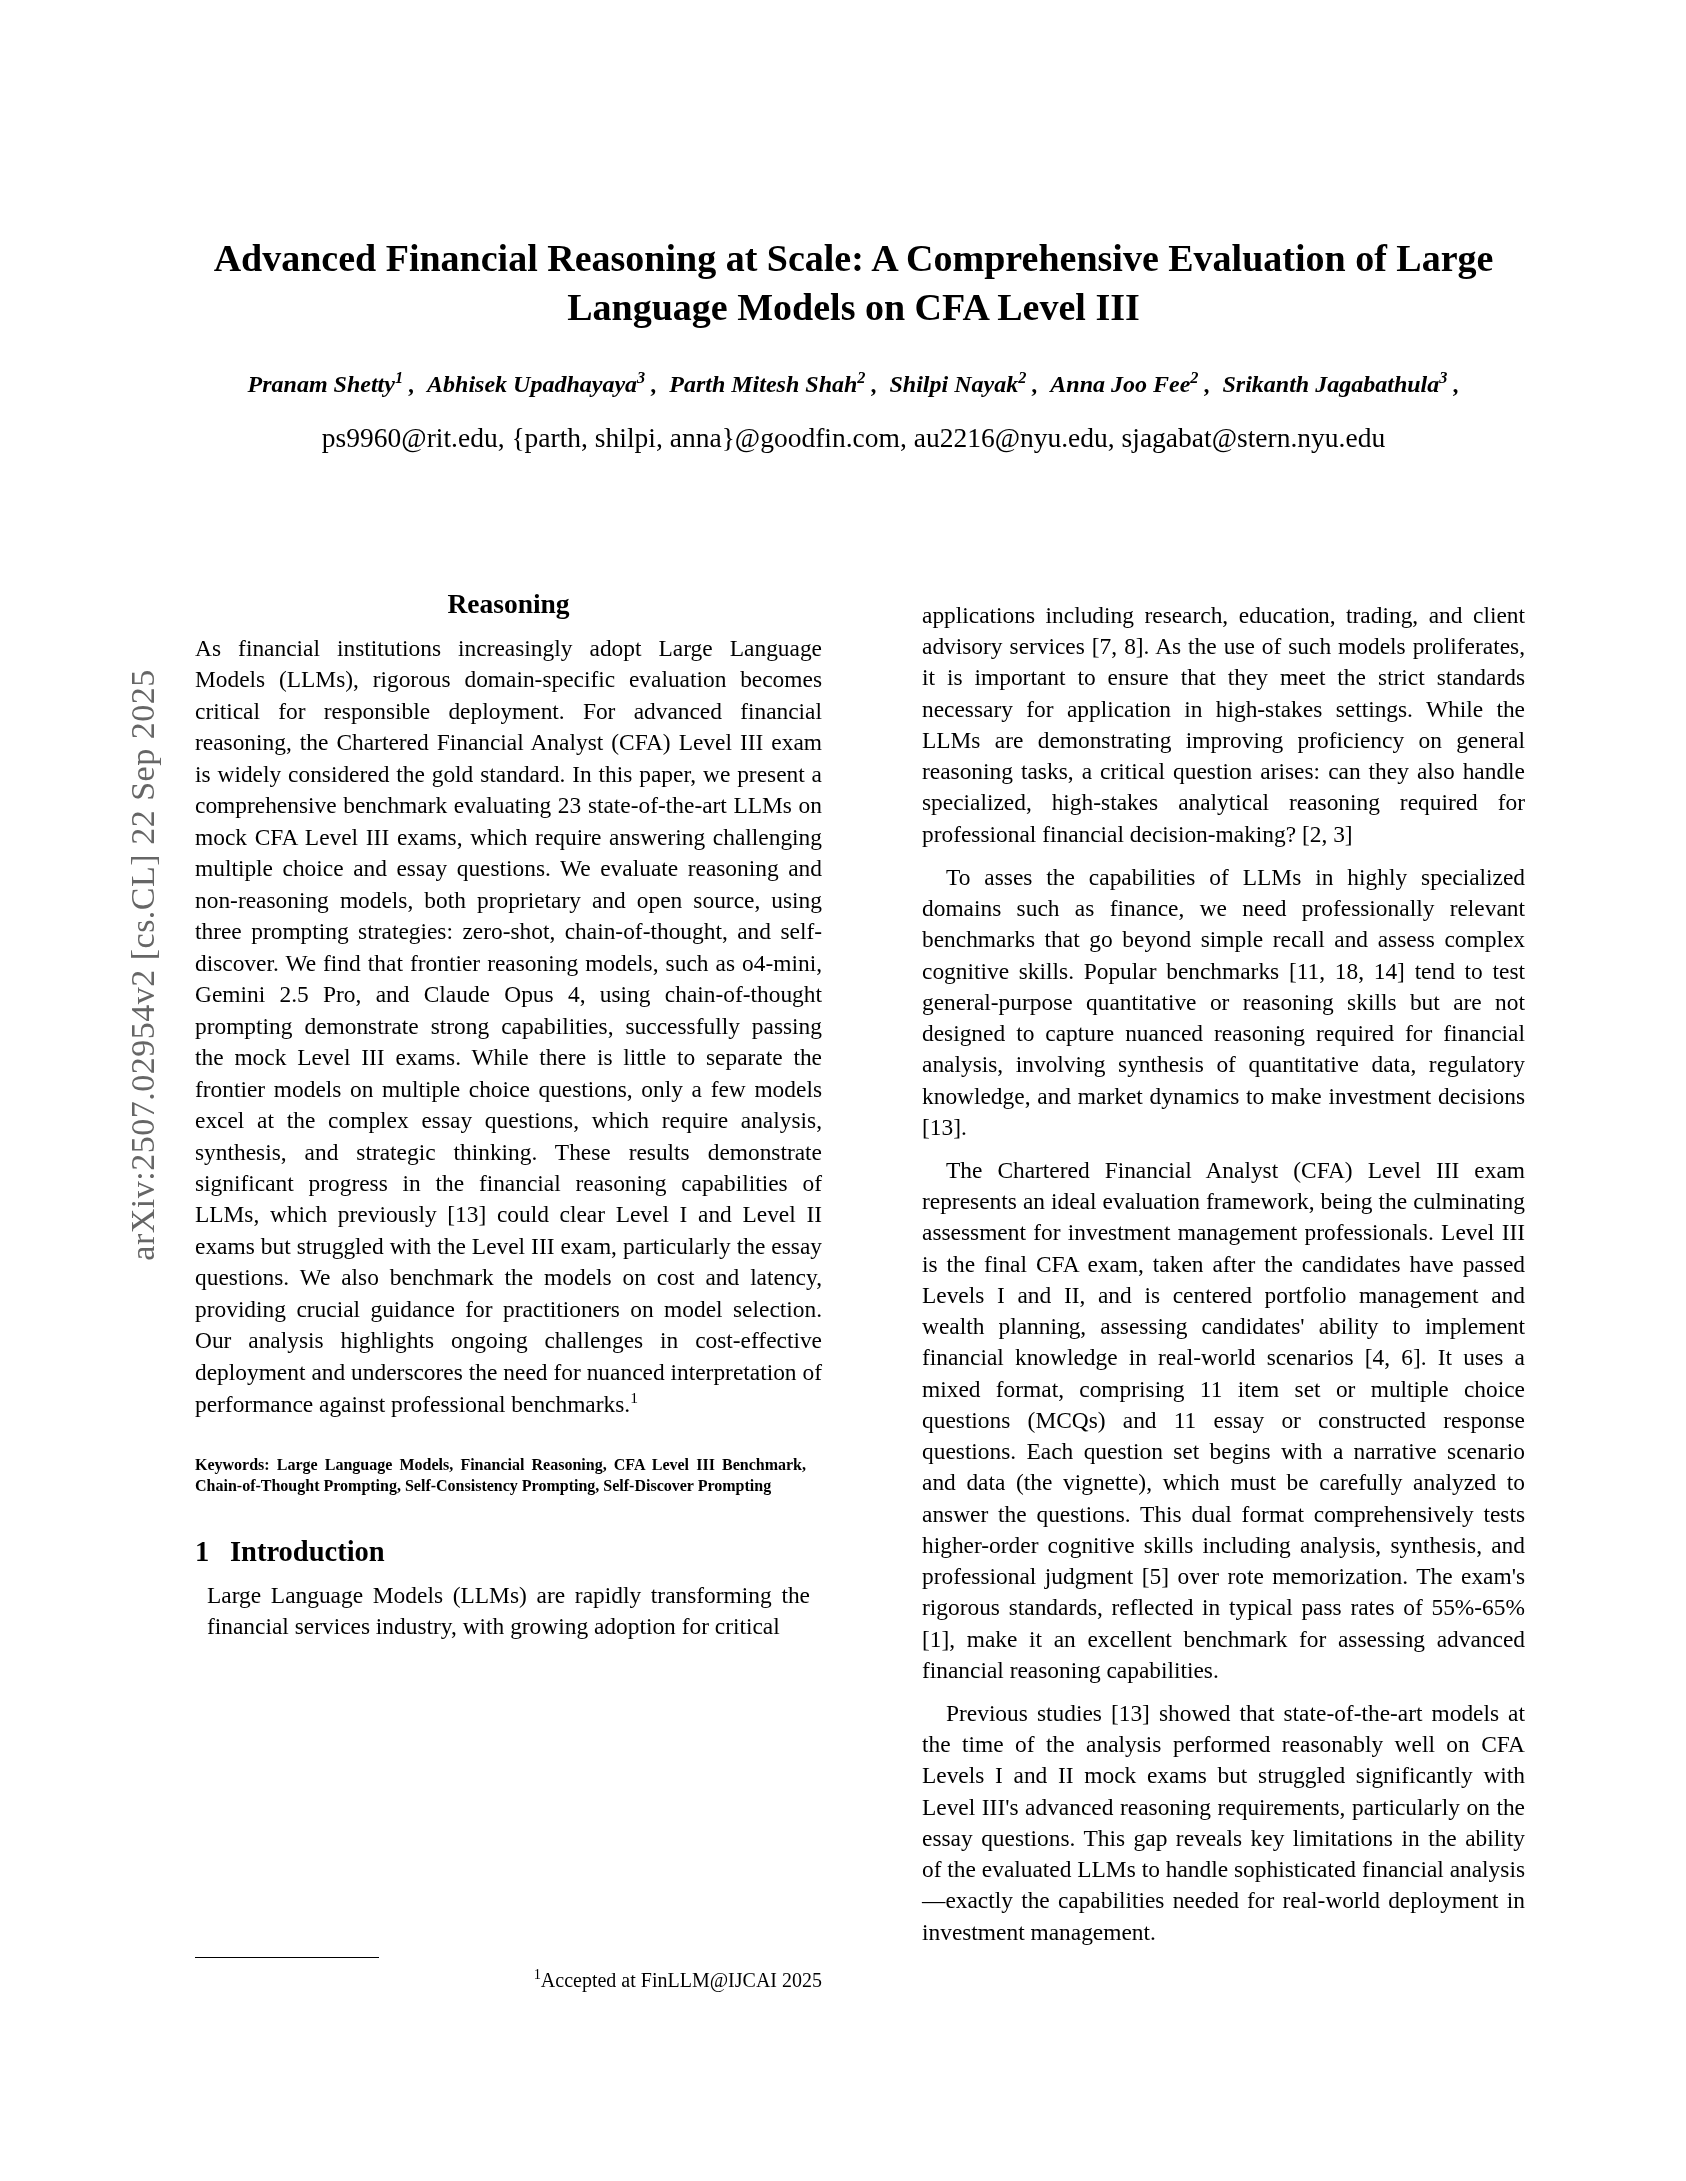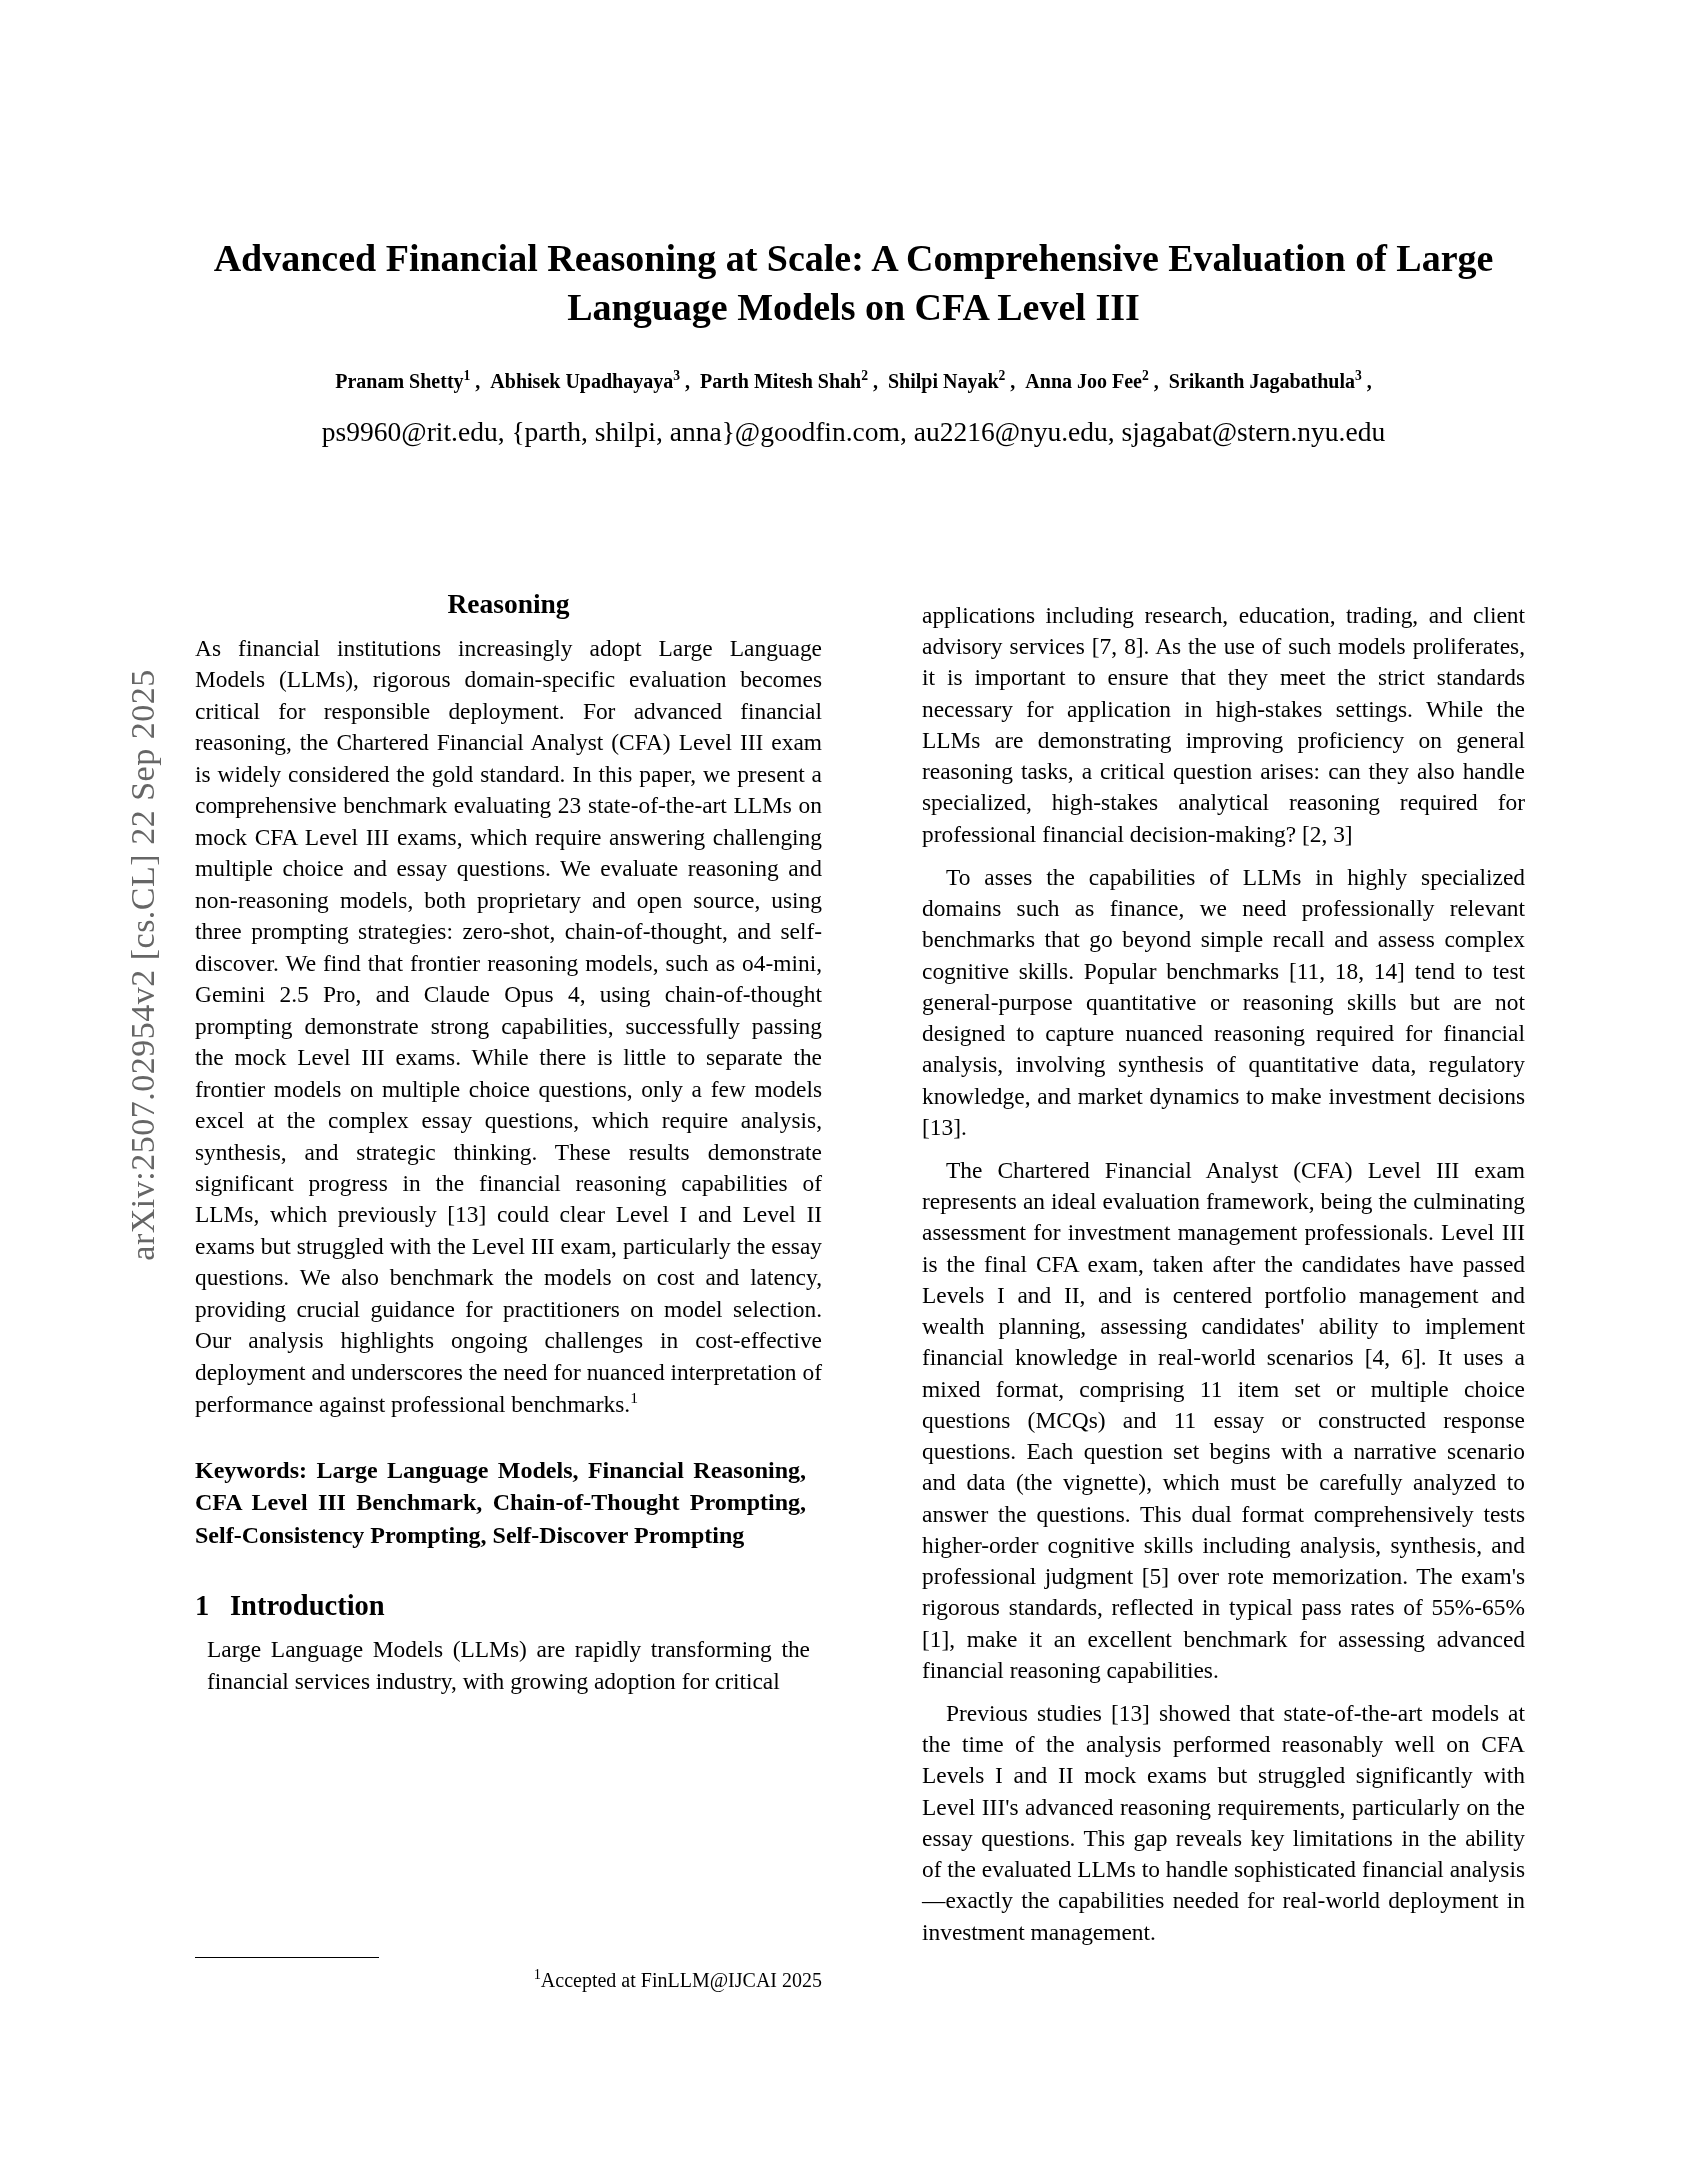--- a/index.html
+++ b/index.html
@@ -48,25 +48,26 @@
     text-align: center;
   }
   .paper-title {
     font-size: 38px;
     font-weight: bold;
     line-height: 1.28;
     margin: 0 0 35px 0;
     padding: 0 27.5px;
   }
   .authors {
-    font-size: 20px;
+    font-size: 24px;
     font-weight: bold;
     line-height: 1.45;
     margin: 0 0 14.7px 0;
     padding: 0 55px;
+    font-style: italic;
   }
   .authors sup, .affil sup {
     font-weight: bold;
     font-size: 0.68em;
     vertical-align: super;
   }
   .affil {
     font-size: 27.5px;
     line-height: 1.5;
     margin: 0 0 7.3px 0;
@@ -116,21 +117,21 @@
     font-size: 23.4px;
     line-height: 1.345;
     text-align: justify;
     margin: 0;
   }
   .fn-marker {
     font-size: 15.6px;
     vertical-align: super;
   }
   .keywords {
-    font-size: 24px;
+    font-size: 16px;
     font-weight: bold;
     line-height: 1.36;
     text-align: justify;
     margin: 33px 16px 0 0;
   }
   .section-head {
     font-size: 28.5px;
     font-weight: bold;
     margin: 39px 0 4px 0;
   }

